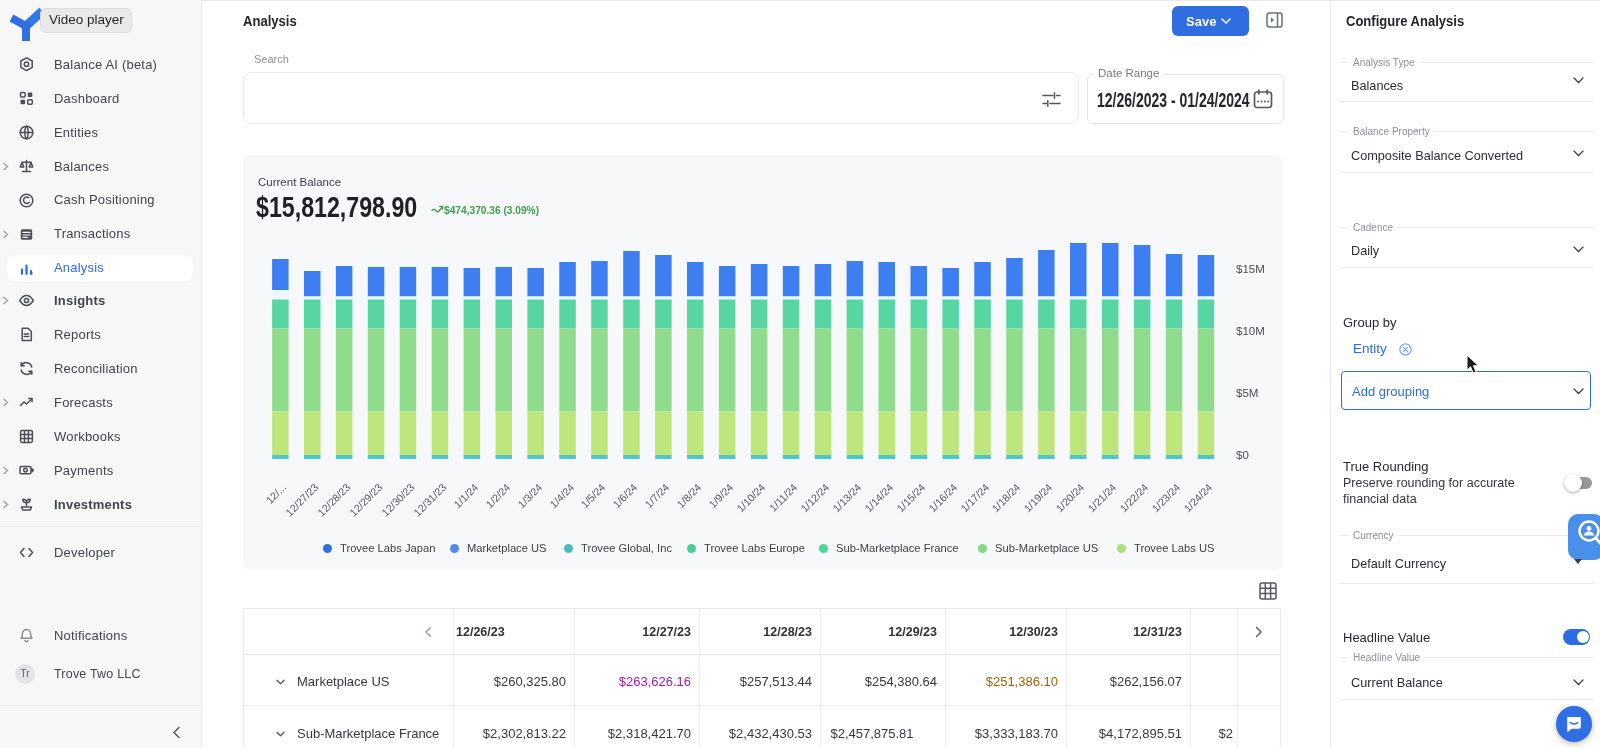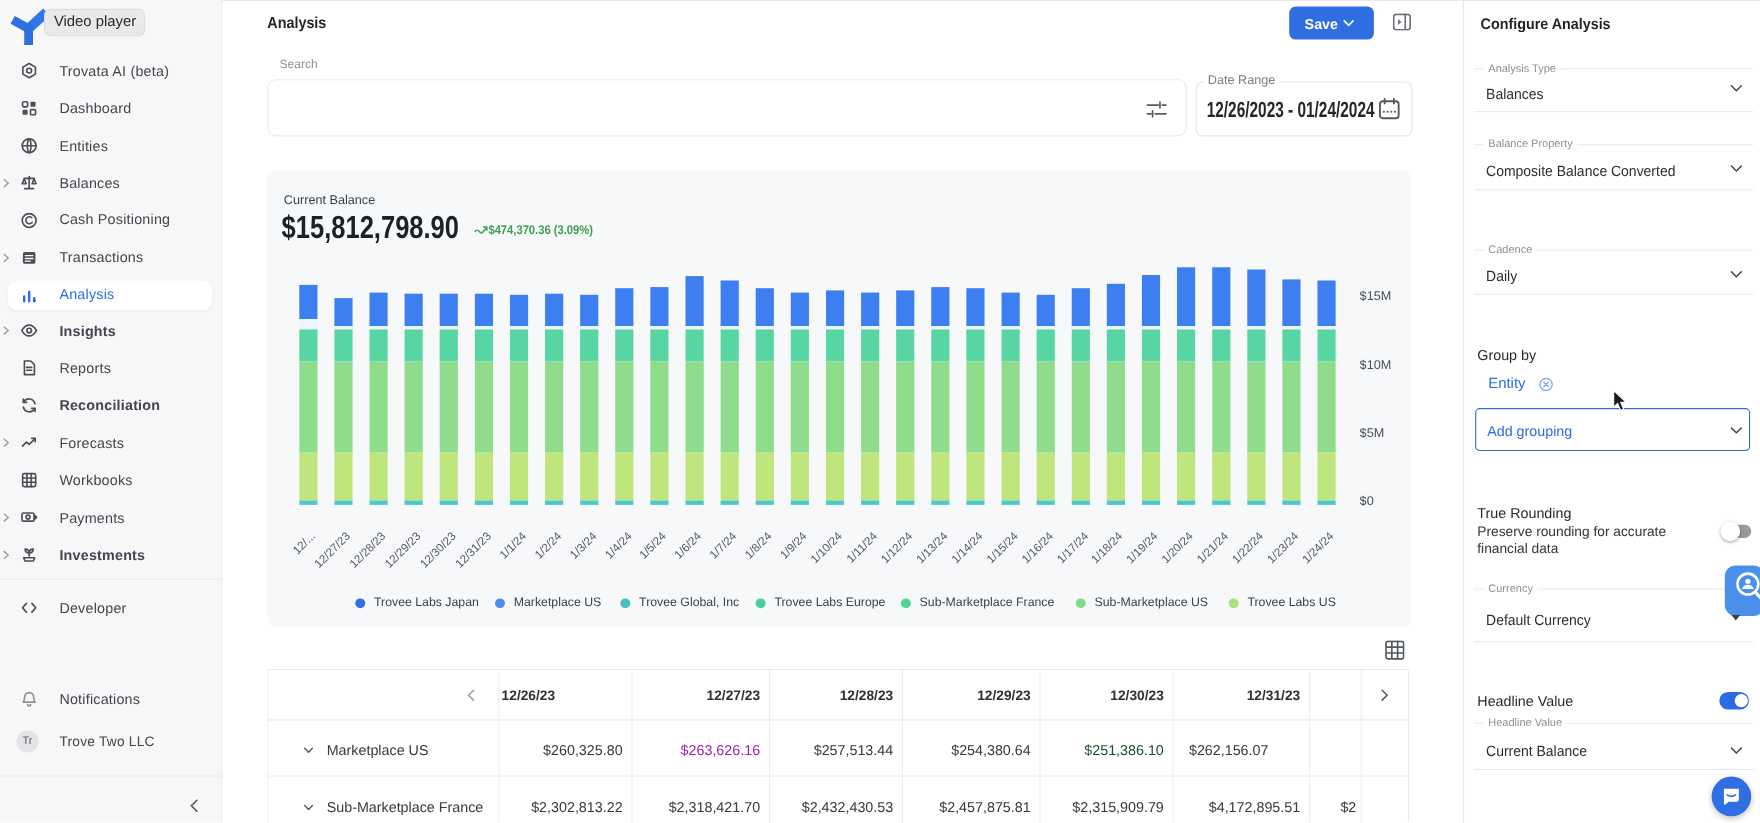--- a/index.html
+++ b/index.html
@@ -8,21 +8,21 @@
 </style></head>
 <body>
 <div id="side"></div>
 <div id="panel"></div>
 <div style="position:absolute;left:202px;top:0;width:1398px;height:1px;background:#e9e9ea"></div>
 <div style="position:absolute;left:7px;top:255px;width:186px;height:27px;background:#fff;border-radius:8px;box-shadow:0 1px 2px rgba(0,0,0,.04)"></div>
 <svg width="17" height="17" viewBox="0 0 17 17" style="position:absolute;left:18px;top:56px">
     <path d="M8.5 1.8 14.2 5v6.4L8.5 14.6 2.8 11.4V5Z" stroke="#4a4f58" stroke-width="1.5" fill="none" stroke-linecap="round" stroke-linejoin="round"></path>
     <circle cx="8.5" cy="8.2" r="2.2" stroke="#4a4f58" stroke-width="1.5" fill="none" stroke-linecap="round" stroke-linejoin="round"></circle>
   </svg>
-<span style="position:absolute;left:54px;top:57px;font-size:13px;font-weight:400;color:#40454e;letter-spacing:.2px">Trovata AI (beta)</span>
+<span style="position:absolute;left:54px;top:57px;font-size:13px;font-weight:400;color:#40454e;letter-spacing:.2px">Balance AI (beta)</span>
 <svg width="17" height="17" viewBox="0 0 17 17" style="position:absolute;left:18px;top:90px">
     <rect x="2.5" y="2.5" width="4.6" height="4.6" rx="1" stroke="#4a4f58" stroke-width="1.5" fill="none" stroke-linecap="round" stroke-linejoin="round"></rect>
     <rect x="9.7" y="2.5" width="4.6" height="4.6" rx="1" fill="#4a4f58" stroke="none"></rect>
     <rect x="2.5" y="9.7" width="4.6" height="4.6" rx="1" fill="#4a4f58" stroke="none"></rect>
     <rect x="9.7" y="9.7" width="4.6" height="4.6" rx="1" stroke="#4a4f58" stroke-width="1.5" fill="none" stroke-linecap="round" stroke-linejoin="round"></rect>
   </svg>
 <span style="position:absolute;left:54px;top:91px;font-size:13px;font-weight:400;color:#40454e;letter-spacing:.2px">Dashboard</span>
 <svg width="17" height="17" viewBox="0 0 17 17" style="position:absolute;left:18px;top:124px">
     <circle cx="8.5" cy="8.5" r="6.3" stroke="#4a4f58" stroke-width="1.5" fill="none" stroke-linecap="round" stroke-linejoin="round"></circle>
     <path d="M2.2 8.5h12.6M8.5 2.2c2.2 2 2.2 10.6 0 12.6M8.5 2.2c-2.2 2-2.2 10.6 0 12.6" stroke="#4a4f58" stroke-width="1.5" fill="none" stroke-linecap="round" stroke-linejoin="round"></path>
@@ -65,21 +65,21 @@
   </svg>
 <svg width="17" height="17" viewBox="0 0 17 17" style="position:absolute;left:18px;top:326px">
     <path d="M4.2 2.2h5.8l3.3 3.3v9H4.2Z" stroke="#4a4f58" stroke-width="1.5" fill="none" stroke-linecap="round" stroke-linejoin="round"></path>
     <path d="M6.2 8h4.6M6.2 10.6h4.6" stroke="#4a4f58" stroke-width="1.5" fill="none" stroke-linecap="round" stroke-linejoin="round"></path>
   </svg>
 <span style="position:absolute;left:54px;top:327px;font-size:13px;font-weight:400;color:#40454e;letter-spacing:.2px">Reports</span>
 <svg width="17" height="17" viewBox="0 0 17 17" style="position:absolute;left:18px;top:360px">
     <path d="M13.8 7a5.6 5.6 0 0 0-10.4-1.4M3.2 10a5.6 5.6 0 0 0 10.4 1.4" stroke="#4a4f58" stroke-width="1.5" fill="none" stroke-linecap="round" stroke-linejoin="round"></path>
     <path d="M3.2 2.8v3h3M13.8 14.2v-3h-3" stroke="#4a4f58" stroke-width="1.5" fill="none" stroke-linecap="round" stroke-linejoin="round"></path>
   </svg>
-<span style="position:absolute;left:54px;top:361px;font-size:13px;font-weight:700;color:#40454e;letter-spacing:.2px">Reconciliation</span>
+<span style="position:absolute;left:54px;top:361px;font-size:13px;font-weight:400;color:#40454e;letter-spacing:.2px">Reconciliation</span>
 <svg width="17" height="17" viewBox="0 0 17 17" style="position:absolute;left:18px;top:394px">
     <path d="M2.5 11.5 6 8l2.5 2L14 4.8" stroke="#4a4f58" stroke-width="1.5" fill="none" stroke-linecap="round" stroke-linejoin="round"></path>
     <path d="M10.8 4.5H14v3.2" stroke="#4a4f58" stroke-width="1.5" fill="none" stroke-linecap="round" stroke-linejoin="round"></path>
   </svg>
 <span style="position:absolute;left:54px;top:395px;font-size:13px;font-weight:400;color:#40454e;letter-spacing:.2px">Forecasts</span>
 <svg width="7" height="9" viewBox="0 0 7 9" style="position:absolute;left:2px;top:398px">
     <path d="M1.5 1 5.5 4.5 1.5 8" stroke="#9a9ea6" stroke-width="1.3" fill="none"></path>
   </svg>
 <svg width="17" height="17" viewBox="0 0 17 17" style="position:absolute;left:18px;top:428px">
     <rect x="2.6" y="2.6" width="11.8" height="11.8" rx="1.4" stroke="#4a4f58" stroke-width="1.5" fill="none" stroke-linecap="round" stroke-linejoin="round"></rect>
@@ -419,31 +419,31 @@
     <path d="M1.5 1.5 6 6l-4.5 4.5" stroke="#55595f" stroke-width="1.4" fill="none" stroke-linecap="round"></path>
   </svg>
 <svg width="9" height="6" viewBox="0 0 9 6" style="position:absolute;left:276px;top:679px">
     <path d="M1 1.2 4.5 4.8 8 1.2" stroke="#55595f" stroke-width="1.3" fill="none" stroke-linecap="round" stroke-linejoin="round"></path>
   </svg>
 <span style="position:absolute;left:297px;top:674px;font-size:13px;color:#35383f">Marketplace US</span>
 <span style="position:absolute;left:436px;top:674px;width:130px;text-align:right;font-size:13px;color:#35383f">$260,325.80</span>
 <span style="position:absolute;left:561px;top:674px;width:130px;text-align:right;font-size:13px;color:#a21caf">$263,626.16</span>
 <span style="position:absolute;left:682px;top:674px;width:130px;text-align:right;font-size:13px;color:#35383f">$257,513.44</span>
 <span style="position:absolute;left:807px;top:674px;width:130px;text-align:right;font-size:13px;color:#35383f">$254,380.64</span>
-<span style="position:absolute;left:928px;top:674px;width:130px;text-align:right;font-size:13px;color:#14532d">$251,386.10</span>
-<span style="position:absolute;left:1052px;top:674px;width:130px;text-align:center;font-size:13px;color:#35383f">$262,156.07</span>
+<span style="position:absolute;left:928px;top:674px;width:130px;text-align:right;font-size:13px;color:#a16207">$251,386.10</span>
+<span style="position:absolute;left:1052px;top:674px;width:130px;text-align:right;font-size:13px;color:#35383f">$262,156.07</span>
 <svg width="9" height="6" viewBox="0 0 9 6" style="position:absolute;left:276px;top:731px">
     <path d="M1 1.2 4.5 4.8 8 1.2" stroke="#55595f" stroke-width="1.3" fill="none" stroke-linecap="round" stroke-linejoin="round"></path>
   </svg>
 <span style="position:absolute;left:297px;top:726px;font-size:13px;color:#35383f">Sub-Marketplace France</span>
 <span style="position:absolute;left:436px;top:726px;width:130px;text-align:right;font-size:13px;color:#35383f">$2,302,813.22</span>
 <span style="position:absolute;left:561px;top:726px;width:130px;text-align:right;font-size:13px;color:#35383f">$2,318,421.70</span>
 <span style="position:absolute;left:682px;top:726px;width:130px;text-align:right;font-size:13px;color:#35383f">$2,432,430.53</span>
-<span style="position:absolute;left:807px;top:726px;width:130px;text-align:right;font-size:13px;color:#35383f">$2,457,875.81</span>
-<span style="position:absolute;left:928px;top:726px;width:130px;text-align:right;font-size:13px;color:#35383f">$2,315,909.79</span>
+<span style="position:absolute;left:807px;top:726px;width:130px;text-align:center;font-size:13px;color:#35383f">$2,457,875.81</span>
+<span style="position:absolute;left:928px;top:726px;width:130px;text-align:right;font-size:13px;color:#35383f">$3,333,183.70</span>
 <span style="position:absolute;left:1052px;top:726px;width:130px;text-align:right;font-size:13px;color:#35383f">$4,172,895.51</span>
 <span style="position:absolute;left:1213px;top:726px;width:20px;text-align:right;font-size:13px;color:#35383f;overflow:hidden">$2</span>
 <span style="position:absolute;left:1346px;top:13px;font-size:14px;font-weight:700;color:#1f2328;transform:scaleX(.93);transform-origin:left top;display:inline-block">Configure Analysis</span>
 <div style="position:absolute;left:1340px;top:62px;width:254px;height:1px;background:#ebebee"></div>
 <span style="position:absolute;left:1349px;top:57px;font-size:10px;color:#8c9097;background:#fff;padding:0 4px">Analysis Type</span>
 <span style="position:absolute;left:1351px;top:78px;font-size:13.5px;color:#2a2d33;transform:scaleX(.94);transform-origin:left top;display:inline-block">Balances</span>
 <svg width="11" height="7" viewBox="0 0 11 7" style="position:absolute;left:1573px;top:77px">
     <path d="M1 1 5.5 5.5 10 1" stroke="#3c4047" stroke-width="1.3" fill="none" stroke-linecap="round"></path>
   </svg>
 <div style="position:absolute;left:1340px;top:101px;width:254px;height:1px;background:#e7e8eb"></div>

